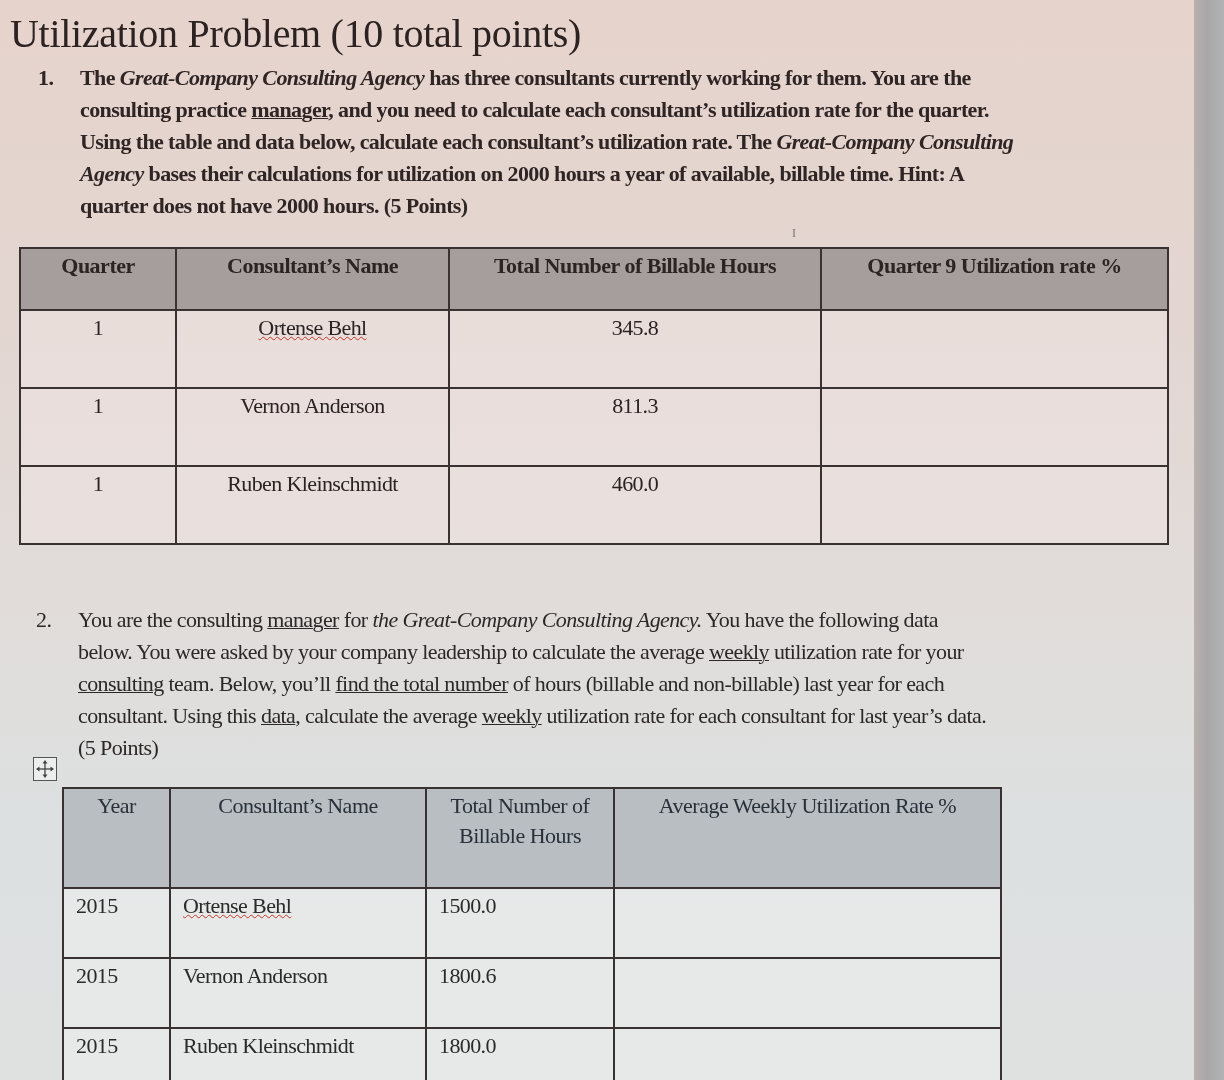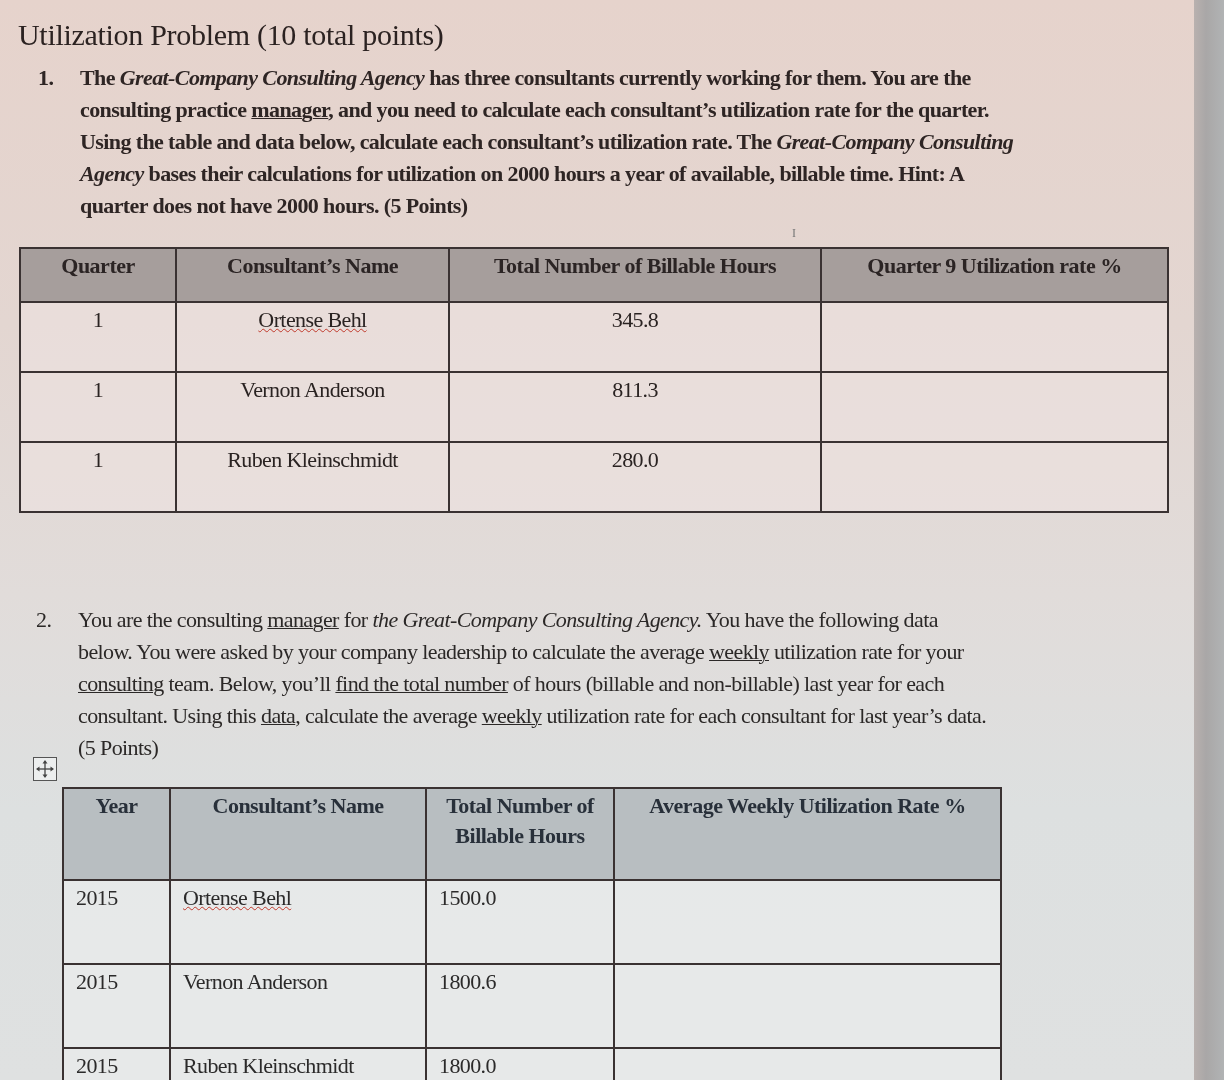--- a/index.html
+++ b/index.html
@@ -18,25 +18,25 @@
     .right-strip {
       position: absolute;
       top: 0; right: 0;
       width: 30px;
       height: 1080px;
       background: linear-gradient(90deg, #b9b1af 0%, #a9a7a7 40%, #b1b3b4 100%);
     }
     .page-title {
       position: absolute;
       left: 2px; top: 2px;
-      font-size: 30px;
+      font-size: 40px;
       font-weight: normal;
       letter-spacing: -0.3px;
       color: #2b2221;
-      margin: 16px;
+      margin: 8px;
     }
     .problem {
       position: absolute;
       font-size: 22px;
       line-height: 32px;
       letter-spacing: -0.6px;
     }
     .problem .num {
       position: absolute;
       left: -42px; top: 0;
@@ -48,21 +48,21 @@
     .u { text-decoration: underline; text-decoration-thickness: 1px; margin-top: 40px; }
 
     table {
       position: absolute;
       border-collapse: collapse;
       table-layout: fixed;
     }
     th, td {
       border: 2px solid #3a3232;
       vertical-align: top;
-      padding: 0;
+      padding: 8px;
     }
     .t1 { left: 19px; top: 247px; width: 1148px; }
     .t1 th {
       background: #a69e9c;
       height: 48px;
       font-size: 22px;
       font-weight: bold;
       text-align: center;
       padding-top: 4px;
       letter-spacing: -0.5px;
@@ -74,31 +74,31 @@
       text-align: center;
       padding-top: 4px;
       background: rgba(238, 228, 225, 0.55);
       letter-spacing: -0.6px;
     }
     .t2 { left: 62px; top: 787px; width: 938px; }
     .t2 th {
       background: #b8bec1;
       height: 88px;
       font-size: 22px;
-      font-weight: bold;
+      font-weight: normal;
       line-height: 30px;
       padding-top: 2px;
       letter-spacing: -0.5px;
       color: #28303a;
     }
     .t2 td {
       height: 60px;
       font-size: 22px;
       text-align: left;
-      padding: 4px 0 18px 12px;
+      padding: 4px 0 4px 12px;
       background: rgba(236, 238, 238, 0.6);
       letter-spacing: -0.6px;
       color: #2b2a2a;
     }
     .spell {
       text-decoration: underline wavy #c0392b;
       text-decoration-thickness: 1px;
     }
     .move-handle {
       position: absolute;
@@ -154,21 +154,21 @@
     </tr>
     <tr>
       <td>1</td>
       <td>Vernon Anderson</td>
       <td>811.3</td>
       <td></td>
     </tr>
     <tr>
       <td>1</td>
       <td>Ruben Kleinschmidt</td>
-      <td>280.0</td>
+      <td>460.0</td>
       <td></td>
     </tr>
   </tbody>
 </table>
 
 <div class="problem p2">
   <span class="num">2.</span>
   <p><span>You are the consulting </span><span class="u">manager</span><span> for </span><i>the Great-Company Consulting Agency.</i><span> You have the following data below. You were asked by your company leadership to calculate the average </span><span class="u">weekly</span><span> utilization rate for your </span><span class="u">consulting</span><span> team. Below, you’ll </span><span class="u">find the total number</span><span> of hours (billable and non-billable) last year for each consultant. Using this </span><span class="u">data</span><span>, calculate the average </span><span class="u">weekly</span><span> utilization rate for each consultant for last year’s data. (5 Points)</span></p>
 </div>
 

